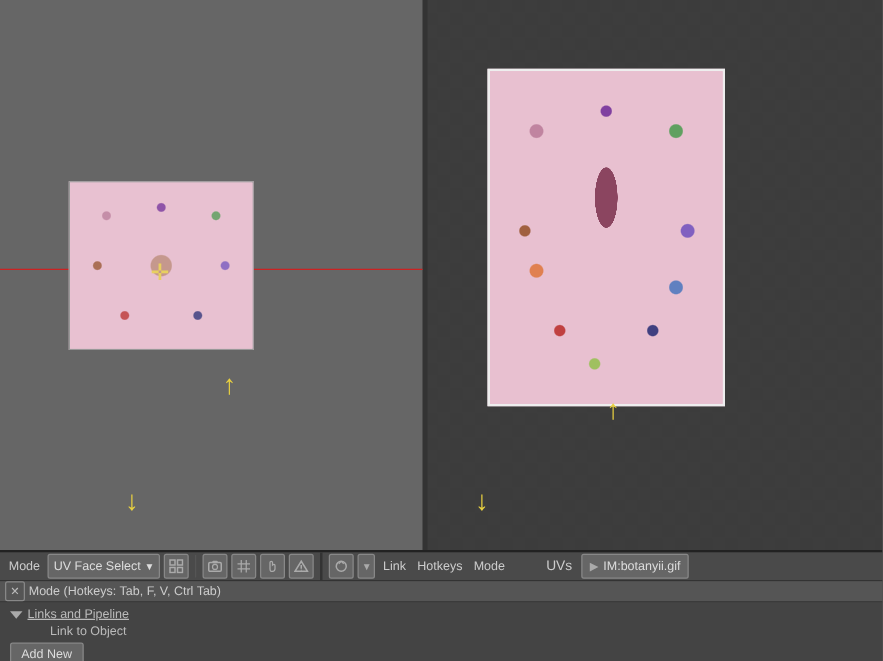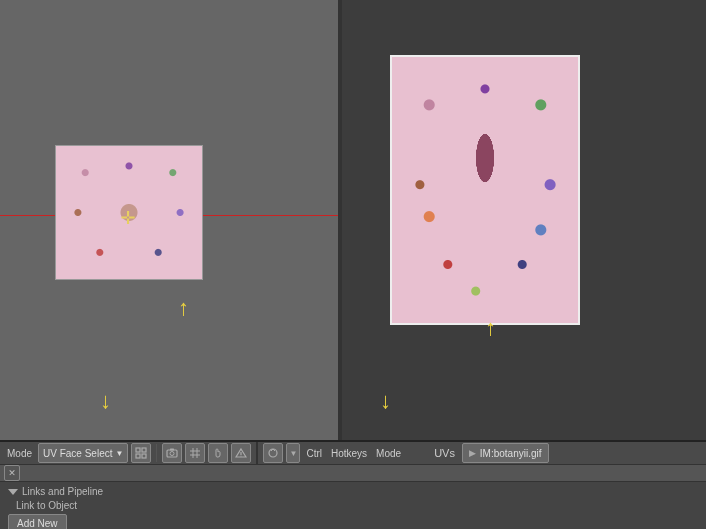--- a/index.html
+++ b/index.html
@@ -191,20 +191,21 @@
       flex-direction: column;
       gap: 3px;
     }
 
     .links-header {
       display: flex;
       align-items: center;
       gap: 4px;
       color: #bbb;
       font-size: 10px;
+      text-decoration: underline;
     }
 
     .triangle-icon {
       width: 0;
       height: 0;
       border-left: 5px solid transparent;
       border-right: 5px solid transparent;
       border-top: 6px solid #aaa;
       display: inline-block;
     }
@@ -409,45 +410,46 @@
       <svg width="12" height="12" viewBox="0 0 12 12">
         <circle cx="6" cy="6" r="4" fill="none" stroke="#aaa" stroke-width="1.2"></circle>
         <path d="M6 2 L8 4 M6 2 L4 4" fill="none" stroke="#aaa" stroke-width="1"></path>
       </svg>
     </div>
 
     <div class="icon-btn" style="width:14px;">
       <span style="color:#aaa;font-size:8px;">▼</span>
     </div>
 
-    <span class="toolbar-label">Ctrl</span>
+    <span class="toolbar-label">Link</span>
 
     <span class="toolbar-label">Hotkeys</span>
 
     <span class="toolbar-label">Mode</span>
 
     <span class="toolbar-label uvs-label">UVs</span>
 
     <div class="select-dropdown" style="min-width:80px;">
       <span style="font-size:9px;color:#aaa;">▶</span>
       <span>IM:botanyii.gif</span>
     </div>
   </div>
 
   <div class="toolbar-row2">
 
     <div class="icon-btn" style="background:#555;width:16px;height:16px;">
       <span style="color:#bbb;font-size:9px;">✕</span>
     </div>
 
+    <span class="mode-text">Mode (Hotkeys: Tab, F, V, Ctrl Tab)</span>
   </div>
 
   <div class="toolbar-row3">
     <div class="links-header">
       <div class="triangle-icon"></div>
       <span>Links and Pipeline</span>
     </div>
-    <div style="display:flex; align-items:center; gap:6px; padding-left:8px;">
+    <div style="display:flex; align-items:center; gap:6px; padding-left:8px;margin-left:24px;">
       <span style="color:#bbb; font-size:10px;">Link to Object</span>
     </div>
     <div class="add-new-btn">Add New</div>
   </div>
 </div>
 
 </body></html>

